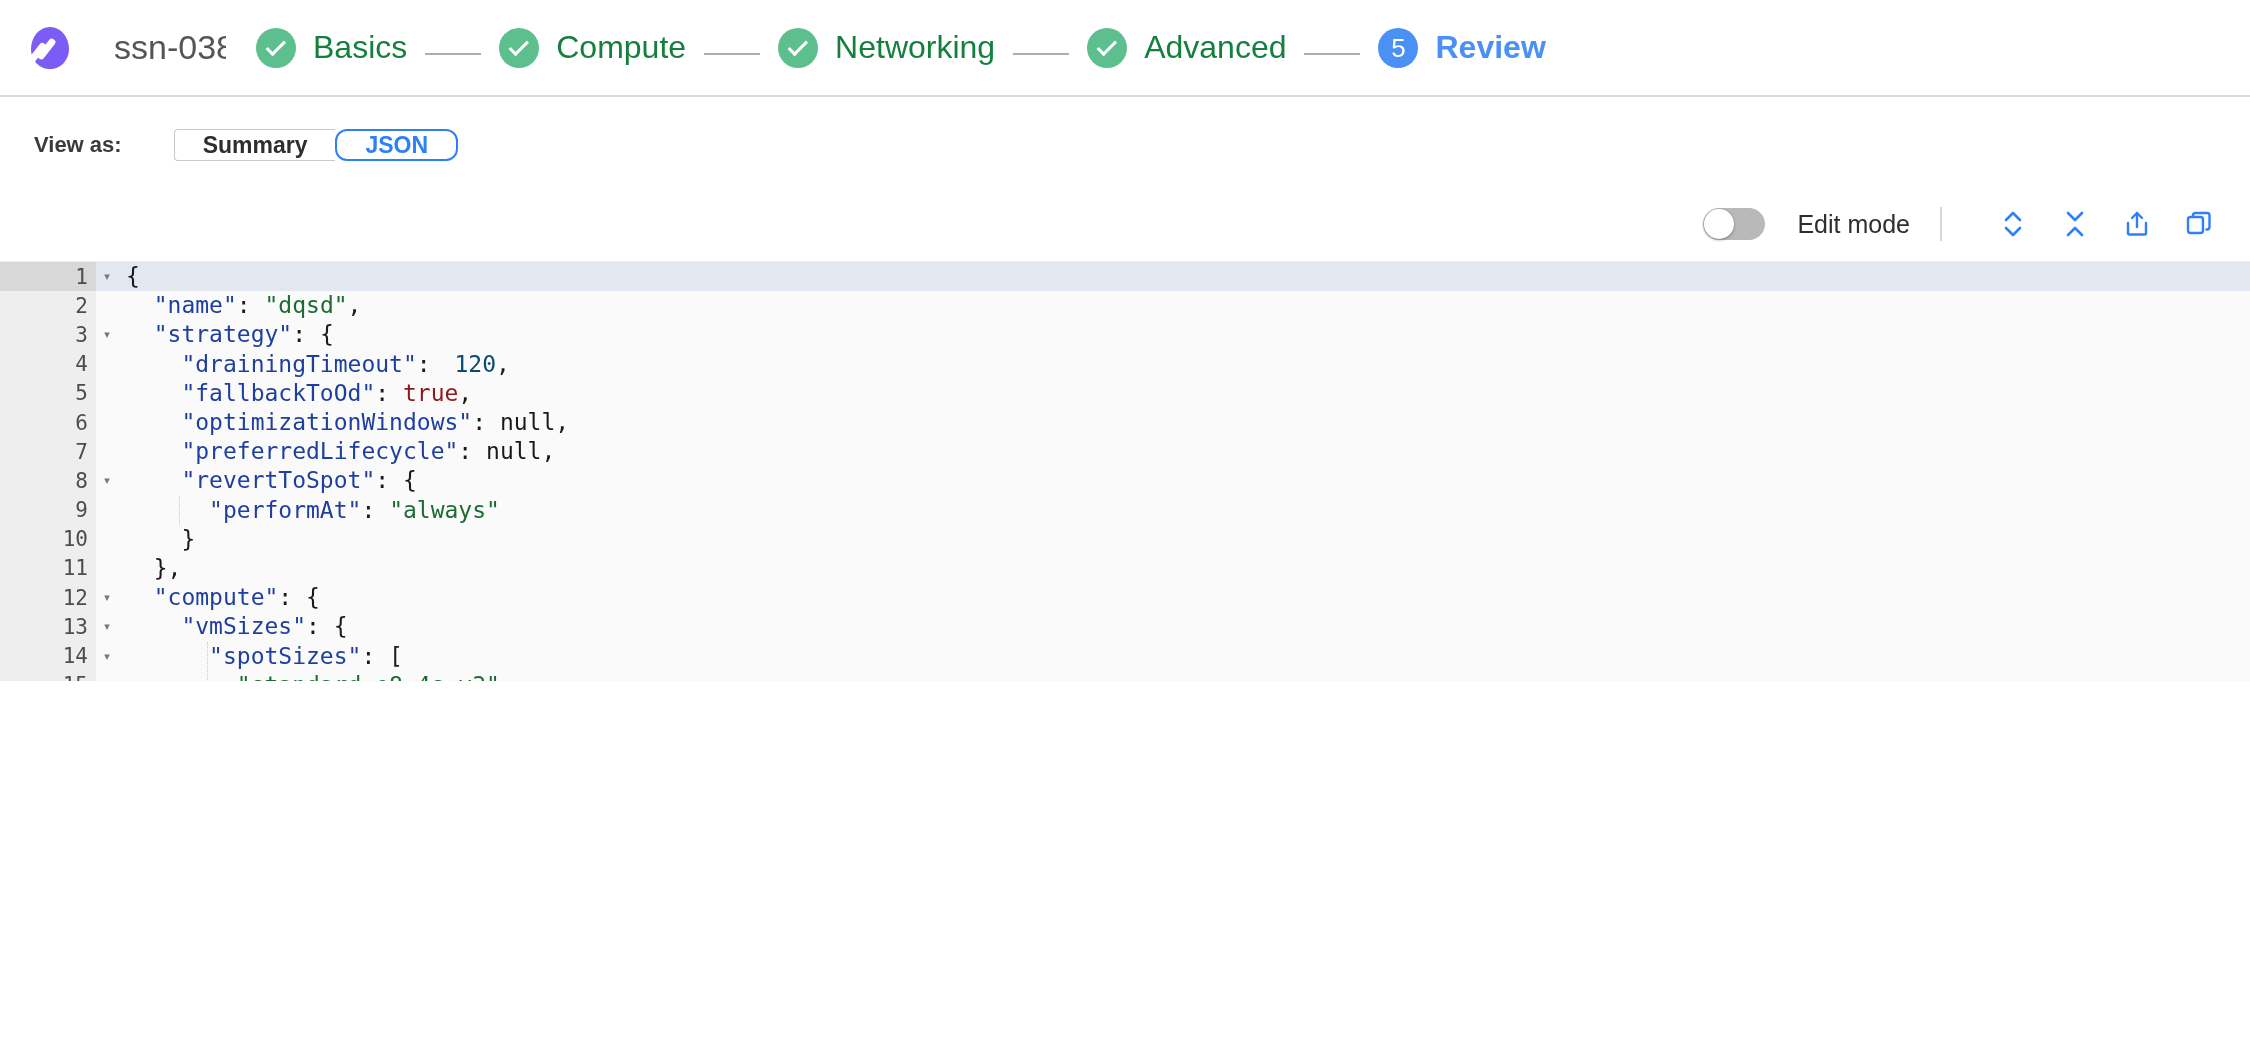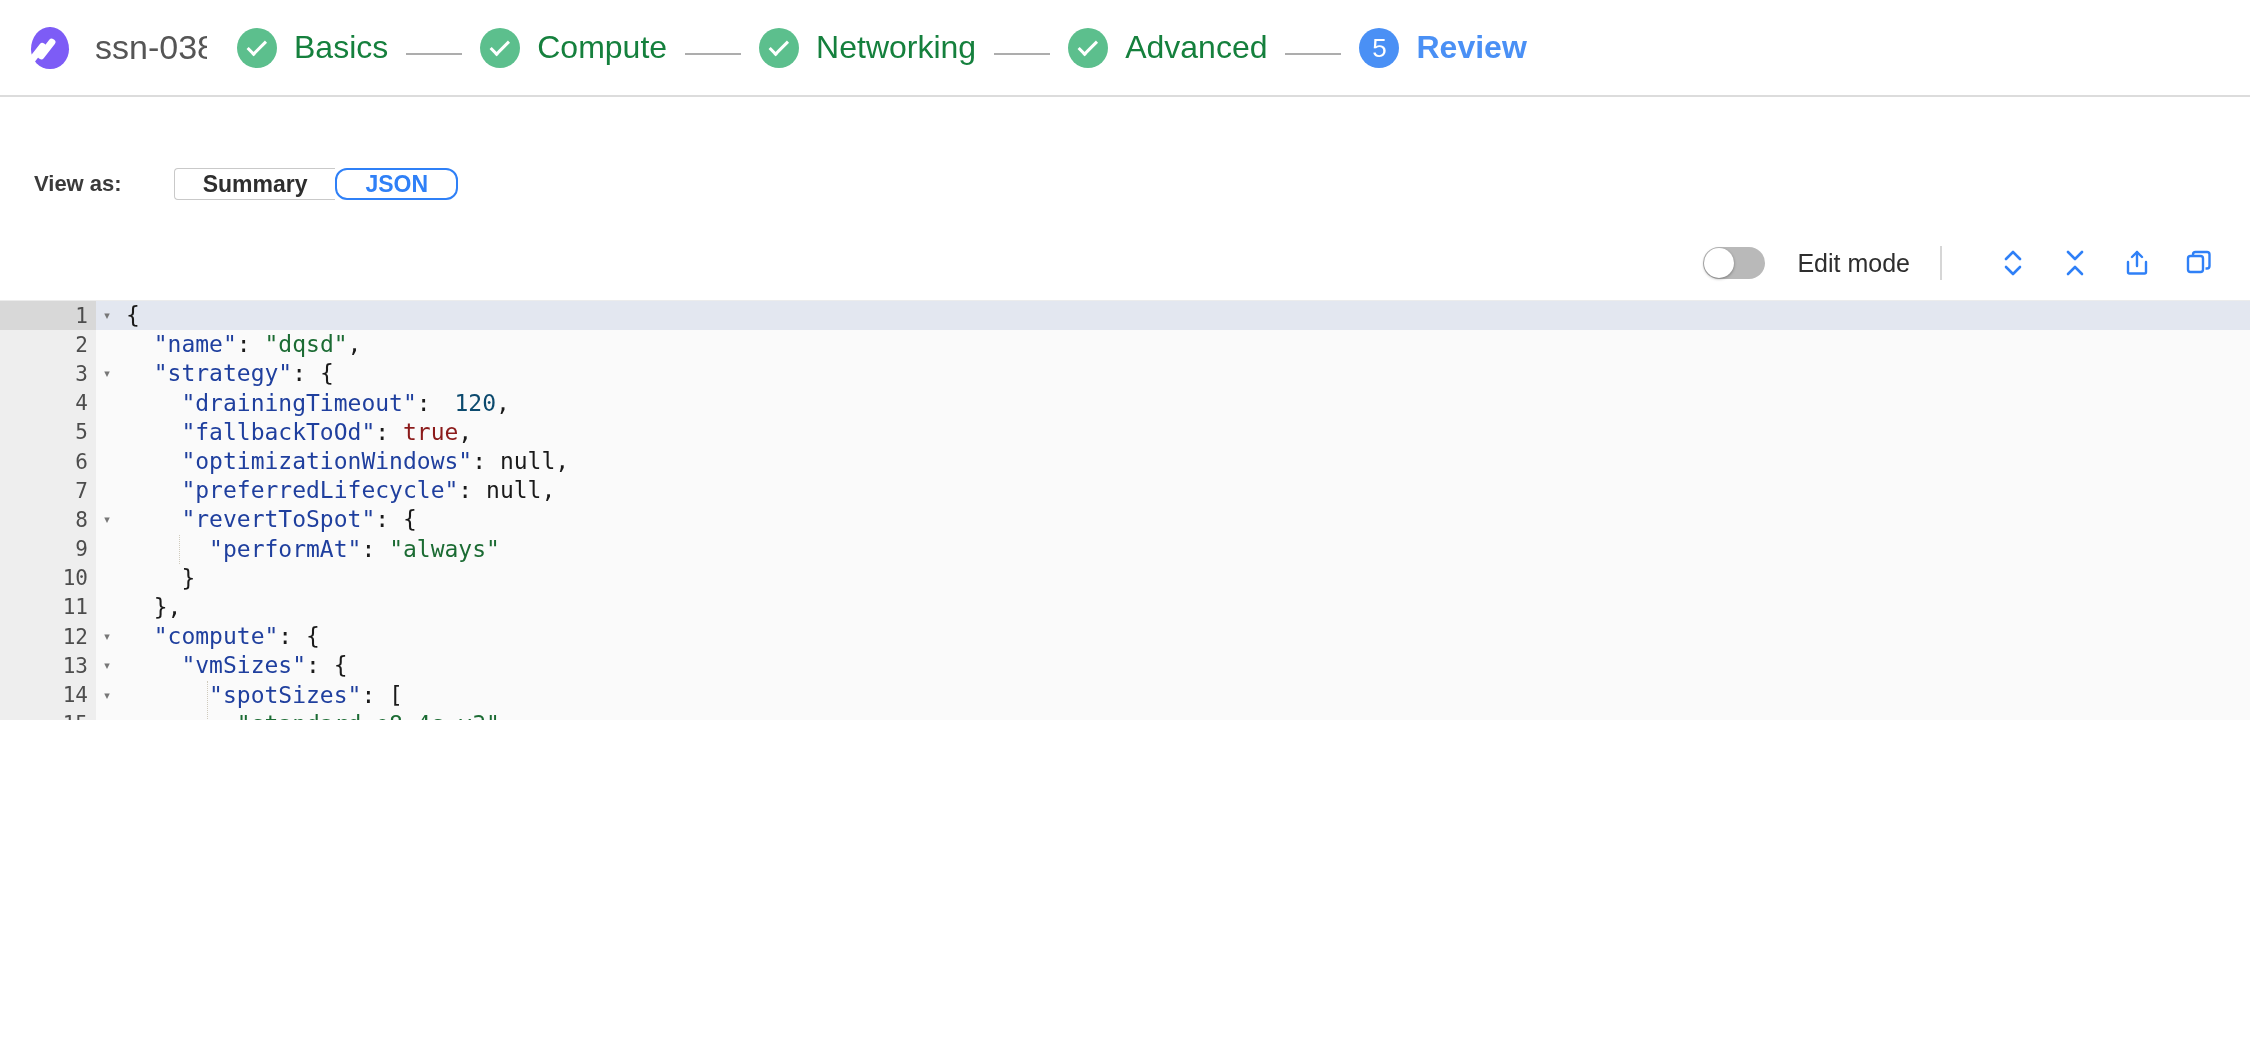--- a/index.html
+++ b/index.html
@@ -48,21 +48,21 @@
     font-weight: bold;
     color: #444444;
     white-space: nowrap;
     letter-spacing: -0.3px;
   }
   .title-sub {
     font-size: 34px;
     font-weight: normal;
     color: #555555;
     white-space: nowrap;
-    margin-left: 3px;
+    margin-left: 22px;
     max-width: 112px;
     overflow: hidden;
   }
 
   
   .stepper {
     display: flex;
     align-items: center;
     margin-left: 30px;
     flex: 0 0 auto;
@@ -112,21 +112,20 @@
     background: #adadad;
     margin: 12px 18px 0 18px;
     flex: 0 0 56px;
   }
 
   
   .viewas-row {
     display: flex;
     align-items: center;
     padding: 32px 0 0 34px;
-    margin-top: 39px;
   }
   .viewas-label {
     font-size: 22px;
     font-weight: bold;
     color: #3b3b3b;
     margin-right: 52px;
   }
   .segmented {
     display: flex;
     height: 32px;

